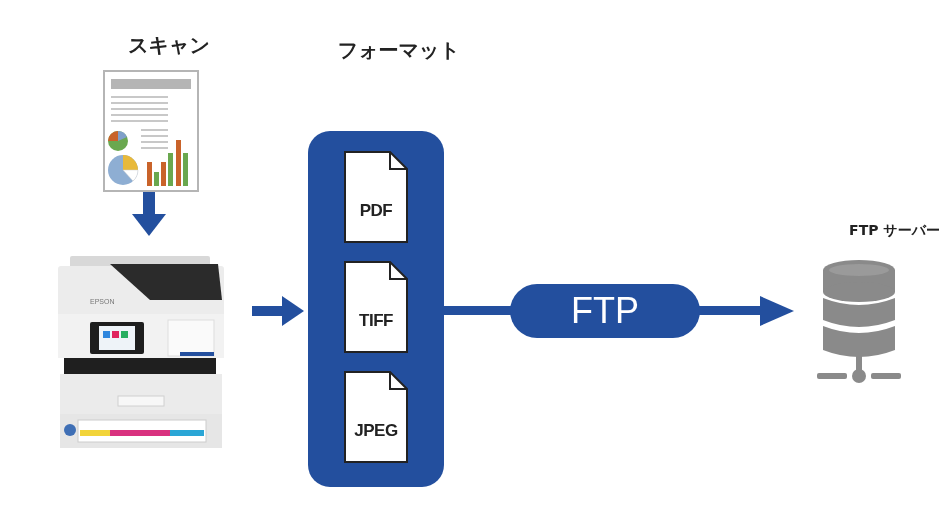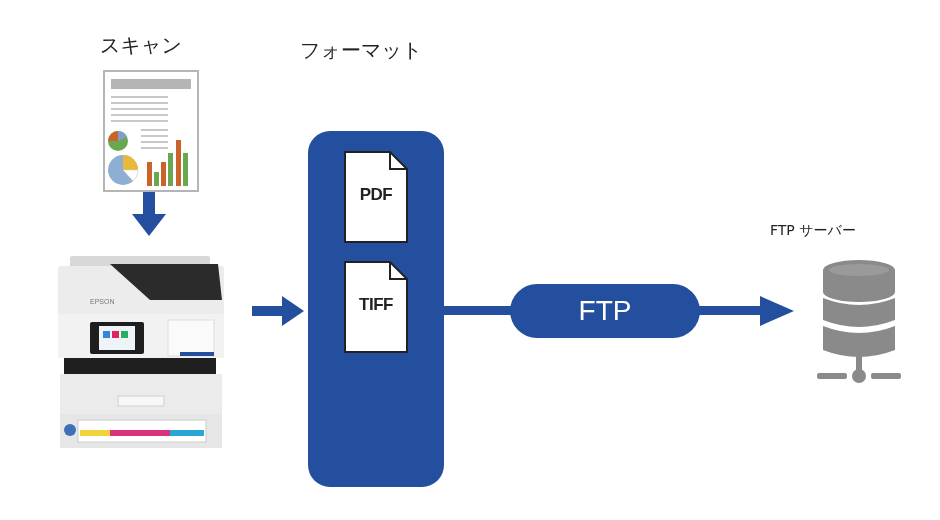--- a/index.html
+++ b/index.html
@@ -1,26 +1,26 @@
 <!DOCTYPE html>
 <html><head>
 <meta charset="utf-8">
 <style>
   html,body{margin:0;padding:0;background:#fff;}
   body{width:940px;height:520px;position:relative;overflow:hidden;font-family:"DejaVu Sans",sans-serif;}
   .abs{position:absolute;}
-  .label{font-weight:normal;color:#222;font-size:20px;text-align:left;white-space:nowrap;}
+  .label{font-weight:bold;color:#222;font-size:20px;text-align:right;white-space:nowrap;}
   .scan-label{left:100px;top:32px;width:110px;}
   .conv-label{left:300px;top:34px;width:160px;line-height:32px;}
   .server-label{left:770px;top:222px;width:170px;font-size:14px;}
   .blue-panel{left:308px;top:131px;width:136px;height:356px;background:#234f9e;border-radius:22px;}
   .doc{position:absolute;left:36px;width:64px;height:92px;}
   .doc svg{position:absolute;left:0;top:0;}
-  .doc-text{position:absolute;left:0;width:64px;text-align:center;top:34px;font-family:"Liberation Sans",sans-serif;font-weight:bold;font-size:17px;color:#222;letter-spacing:-0.5px;}
-  .ftp-pill{left:510px;top:284px;width:190px;height:54px;background:#234f9e;border-radius:27px;color:#fff;font-family:"Liberation Sans",sans-serif;font-size:28px;line-height:54px;text-align:center;}
+  .doc-text{position:absolute;left:0;width:64px;text-align:center;top:50px;font-family:"Liberation Sans",sans-serif;font-weight:bold;font-size:17px;color:#222;letter-spacing:-0.5px;}
+  .ftp-pill{left:510px;top:284px;width:190px;height:54px;background:#234f9e;border-radius:27px;color:#fff;font-family:"Liberation Sans",sans-serif;font-size:36px;line-height:54px;text-align:center;}
   .conn-line{left:440px;top:306px;width:75px;height:9px;background:#234f9e;}
   .conn-line2{left:695px;top:306px;width:70px;height:9px;background:#234f9e;}
 </style>
 </head>
 <body>
 
 <div class="abs label scan-label">スキャン</div>
 
 <svg class="abs" style="left:103px;top:70px" width="96" height="122">
   <rect x="1" y="1" width="94" height="120" fill="#fff" stroke="#b5b5b5" stroke-width="2"></rect>
@@ -102,20 +102,27 @@
     </svg>
     <div class="doc-text">PDF</div>
   </div>
   <div class="doc" style="top:130px">
     <svg width="64" height="92">
       <path d="M1 1 L46 1 L63 18 L63 91 L1 91 Z" fill="#fff" stroke="#222" stroke-width="2"></path>
       <path d="M46 1 L46 18 L63 18" fill="none" stroke="#222" stroke-width="2"></path>
     </svg>
     <div class="doc-text">TIFF</div>
   </div>
+  <div class="doc" style="top:240px">
+    <svg width="64" height="92">
+      <path d="M1 1 L46 1 L63 18 L63 91 L1 91 Z" fill="#fff" stroke="#222" stroke-width="2"></path>
+      <path d="M46 1 L46 18 L63 18" fill="none" stroke="#222" stroke-width="2"></path>
+    </svg>
+    <div class="doc-text">JPEG</div>
+  </div>
 </div>
 
 <div class="abs conn-line"></div>
 <div class="abs ftp-pill">FTP</div>
 <div class="abs conn-line2"></div>
 <svg class="abs" style="left:760px;top:296px" width="34" height="30">
   <polygon points="0,0 34,15 0,30" fill="#234f9e"></polygon>
 </svg>
 
 <div class="abs label server-label">FTP サーバー</div>

